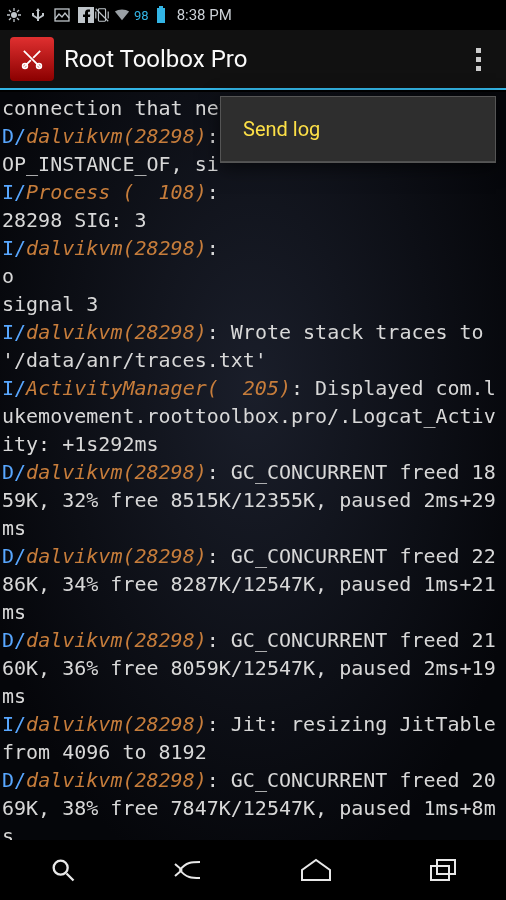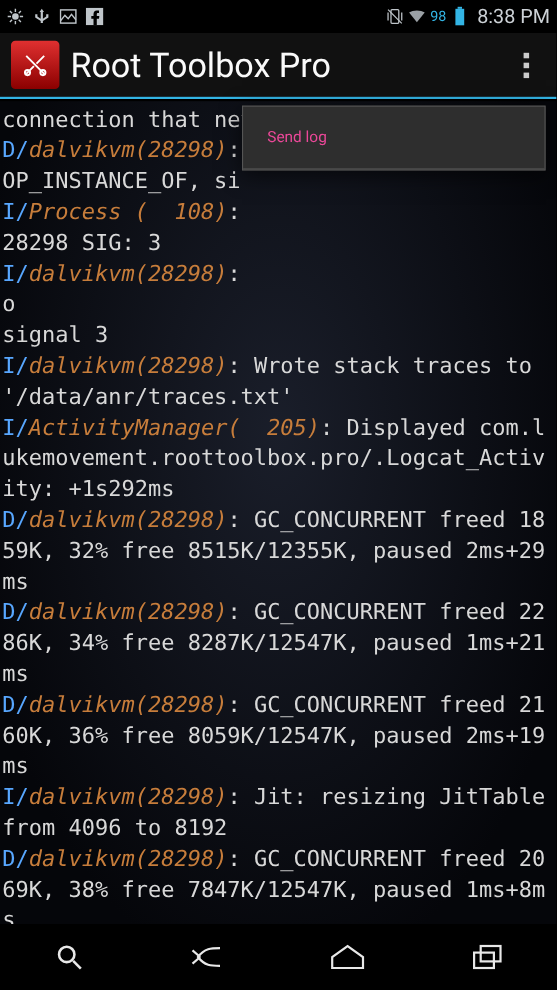--- a/index.html
+++ b/index.html
@@ -11,53 +11,52 @@
   overflow: hidden;
   position: relative;
 }
 
 
 .status-bar {
   height: 30px;
   background: #000;
   display: flex;
   align-items: center;
-  justify-content: space-between;
   padding: 0 6px;
   color: #bfc5ca;
   font-size: 14px;
 }
 .status-left, .status-right {
   display: flex;
   align-items: center;
   gap: 8px;
 }
 .status-right { gap: 4px; }
 .sb-icon { width: 16px; height: 16px; display:inline-flex; align-items:center; justify-content:center; }
-.clock { color:#ccd1d6; font-size:18px; margin-left:4px; }
+.clock { color:#ccd1d6; font-size:15px; margin-left:4px; }
 
 
 .action-bar {
   height: 60px;
   background: #111;
   border-bottom: 2px solid #33b5e5;
   display: flex;
   align-items: center;
   padding: 0 10px;
   gap: 10px;
 }
 .app-icon {
   width: 44px; height: 44px;
   background: linear-gradient(#e03030,#8b0000);
   border-radius: 4px;
   display:flex; align-items:center; justify-content:center;
 }
 .app-title {
   color: #fafafa;
-  font-size: 31px;
+  font-size: 24px;
   flex: 1;
 }
 .overflow {
   width: 36px; height: 44px;
   display:flex; flex-direction:column; align-items:center; justify-content:center; gap:4px;
 }
 .overflow div { width:5px; height:5px; background:#ccc; }
 
 
 .log-area {
@@ -86,22 +85,22 @@
   top: 96px;
   right: 10px;
   width: 276px;
   background: #2e2e2e;
   border: 1px solid #555;
   box-shadow: 0 4px 18px rgba(0,0,0,0.6);
   z-index: 10;
 }
 .popup-item {
   padding: 20px 22px;
-  color: #ec4899;
-  font-size: 14px;
+  color: #fde047;
+  font-size: 20px;
 }
 .popup-divider { height:1px; background:#505050; }
 
 
 .nav-bar {
   position:absolute; left:0; right:0; bottom:0;
   height: 60px;
   background: #000;
   display:flex; align-items:center; justify-content:space-around;
 }

